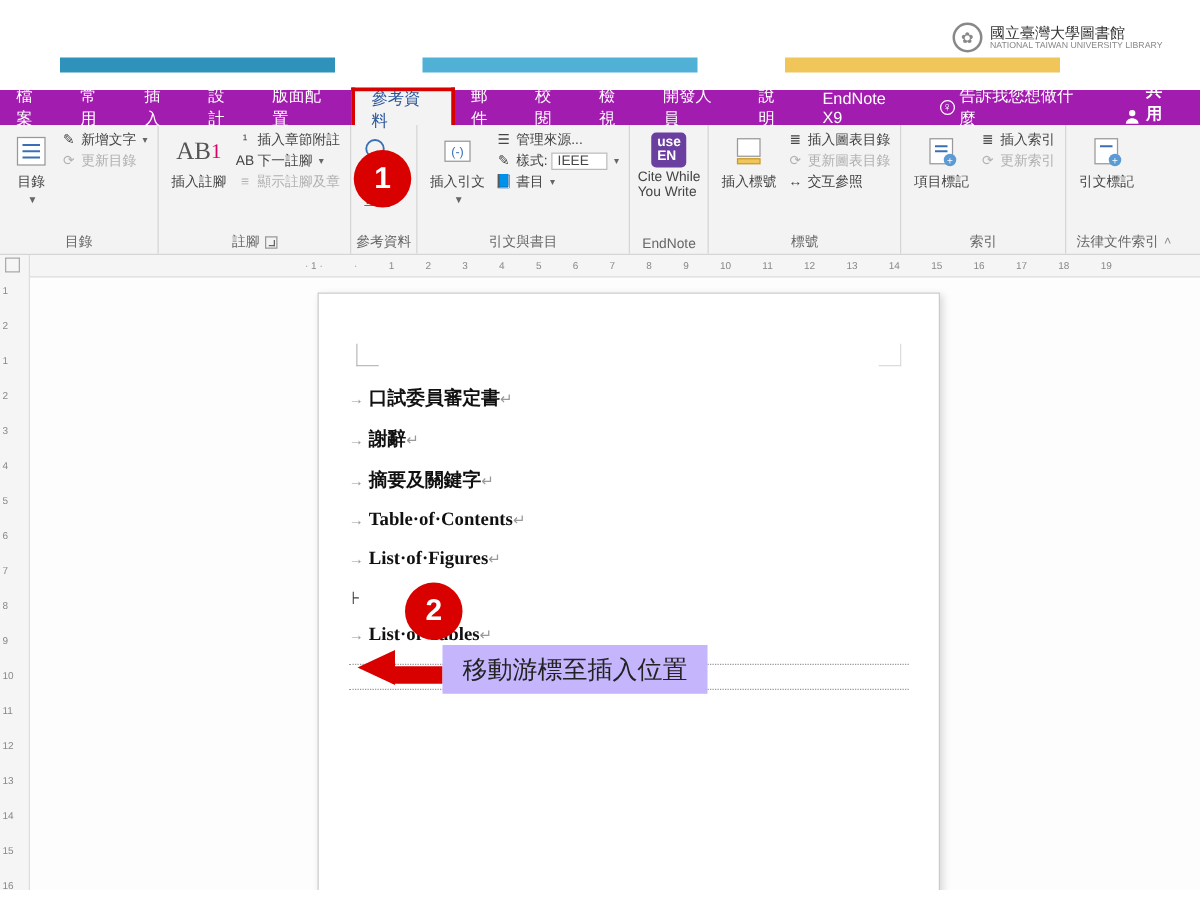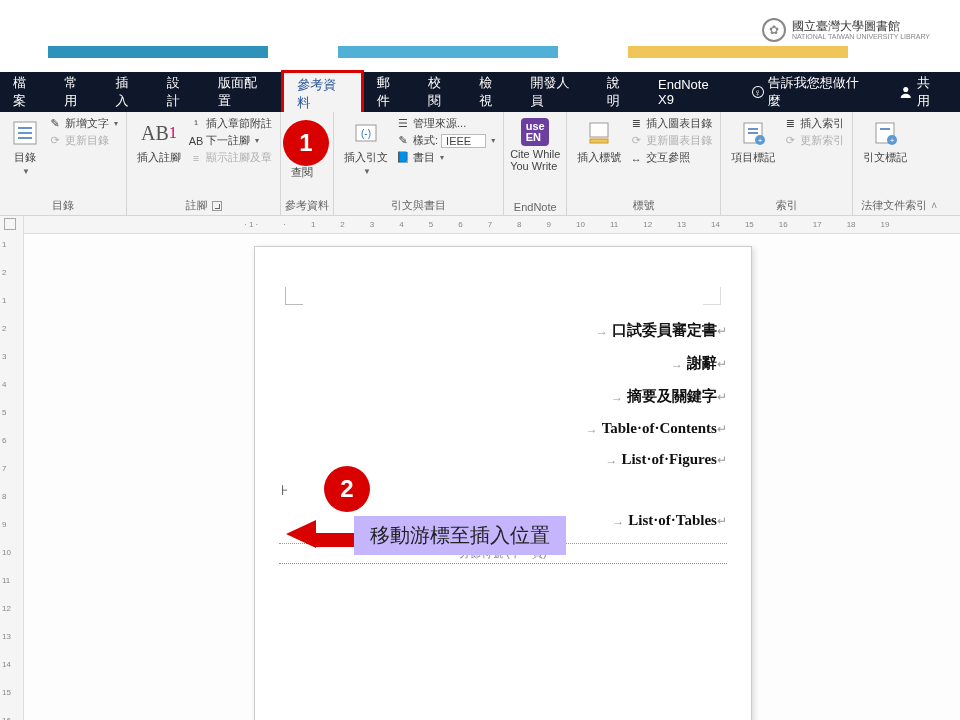--- a/index.html
+++ b/index.html
@@ -16,23 +16,23 @@
   .bar { position: absolute; bottom: 0; height: 12px; }
   .bar1 { left: 48px; width: 220px; background: #2e92bb; }
   .bar2 { left: 338px; width: 220px; background: #50b0d6; }
   .bar3 { left: 628px; width: 220px; background: #f0c55a; }
   .logo-block { position: absolute; right: 30px; top: 18px; display: flex; align-items: center; gap: 6px; }
   .logo-swirl { width: 24px; height: 24px; border: 2px solid #888; border-radius: 50%; display:flex; align-items:center; justify-content:center; font-size:12px; color:#888;}
   .logo-text { font-size: 12px; line-height: 1.1; color: #333; }
   .logo-sub { font-size: 7px; color: #888; }
   
   .menubar {
-    background: #0f172a;
+    background: #a21caf;
     color: #fff;
-    height: 40px;
+    height: 28px;
     display: flex;
     align-items: stretch;
     font-size: 13px;
     margin-top: 14px;
   }
   .menu-item {
     padding: 0 13px;
     display: flex;
     align-items: center;
     cursor: pointer;
@@ -41,21 +41,21 @@
   .menu-item.active {
     background: #f3f3f3;
     color: #2b579a;
     border: 3px solid #d90000;
     border-bottom: none;
     margin-top: -2px;
     padding-top: 2px;
   }
   .tell-me { display:flex; align-items:center; gap:4px; }
   .tell-me-icon { width:12px; height:12px; border-radius:50%; border:1.5px solid #fff; display:flex; align-items:center; justify-content:center; font-size:10px;}
-  .share-btn { margin-left:auto; padding:0 18px; display:flex; align-items:center; gap:4px;}
+  .share-btn { margin-left:auto; padding:0 18px; display:flex; align-items:flex-end; gap:4px;font-weight:bold;}
   .share-icon { width:14px; height:14px; }
   
   .ribbon {
     background: #f3f3f3;
     border-bottom: 1px solid #d5d5d5;
     height: 104px;
     display:flex;
   }
   .ribbon-group {
     border-right: 1px solid #d5d5d5;
@@ -166,21 +166,21 @@
     border:1px solid #ccc;
     box-shadow: 2px 2px 6px rgba(0,0,0,0.15);
     padding:60px 24px 20px 24px;
   }
   .page .crop-tl, .page .crop-tr {
     position:absolute; top:40px; width:18px; height:18px;
   }
   .page .crop-tl { left:30px; border-left:1px solid #bbb; border-bottom:1px solid #bbb;}
   .page .crop-tr { right:30px; border-right:1px solid #bbb; border-bottom:1px solid #bbb; opacity:0.5;}
   .doc-line {
-    text-align:right;
+    text-align:left;
     font-family: "Times New Roman", serif;
     font-weight:bold;
     font-size:15px;
     margin:14px 0;
     color:#111;
   }
   .doc-line .para-mark { font-weight:normal; font-family: sans-serif; font-size:12px; color:#999;}
   .doc-line .arrow { color:#999; font-size:12px; margin-right:4px;}
   .section-break {
     text-align:center;

